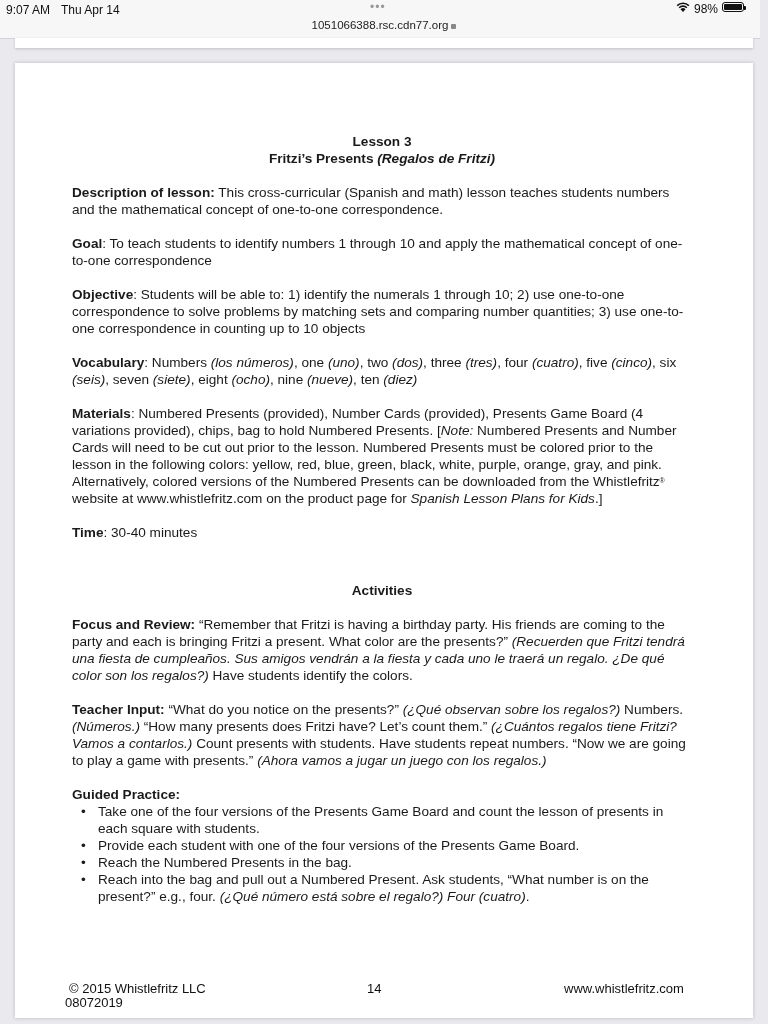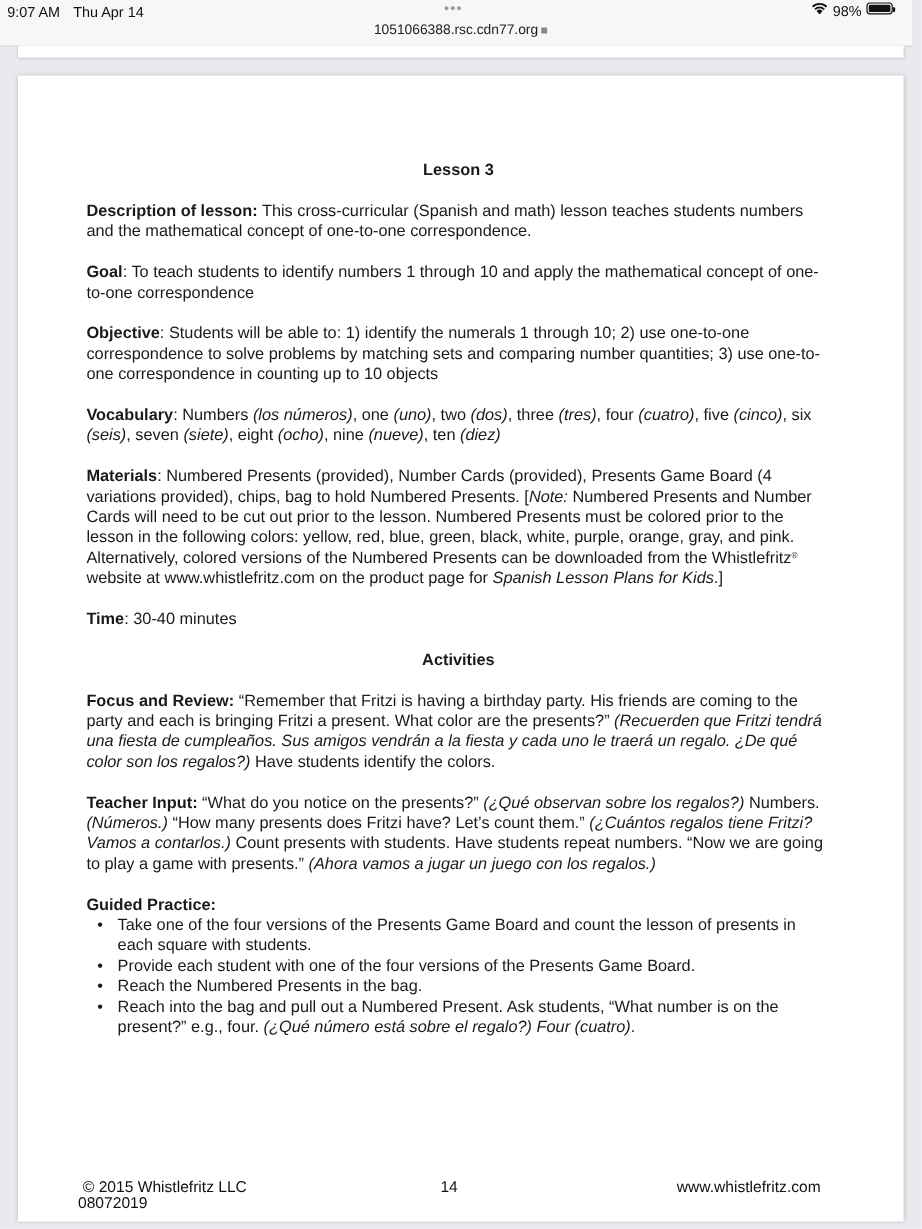--- a/index.html
+++ b/index.html
@@ -37,21 +37,21 @@
   .content {
     position: absolute; left: 57px; top: 70px; width: 620px;
     font-size: 13.6px; line-height: 17px;
   }
   .title { text-align: center; font-weight: bold; margin: 0; }
   .title i { font-style: italic; }
   p { margin: 0; }
   .sp { height: 17px; }
   .b { font-weight: bold; }
   i { font-style: italic; }
-  .center-head { text-align: center; font-weight: bold; }
+  .center-head { text-align: center; font-weight: bold; margin-top: 24px; }
   ul { margin: 0; padding: 0 0 0 26px; list-style: none; }
   li { position: relative; }
   li::before { content: "\2022"; position: absolute; left: -17px; }
   .footer { position: absolute; font-size: 13px; color: #111; }
   sup { font-size: 7px; vertical-align: top; position: relative; top: -1px; }
 </style>
 </head>
 <body>
 
 <div class="statusbar">
@@ -72,20 +72,21 @@
         <div class="fill" id="batfill" style="width: 98%;"></div>
       </div>
   </div>
 </div>
 
 <div class="prev-page"></div>
 
 <div class="page">
   <div class="content">
     <p class="title">Lesson 3</p>
+    <p class="title"><span>Fritzi’s Presents </span><i>(Regalos de Fritzi)</i></p>
     <div class="sp"></div>
 
     <p><span class="b">Description of lesson:</span><span> This cross-curricular (Spanish and math) lesson teaches students numbers and the mathematical concept of one-to-one correspondence.</span></p>
     <div class="sp"></div>
 
     <p><span class="b">Goal</span><span>: To teach students to identify numbers 1 through 10 and apply the mathematical concept of one-to-one correspondence</span></p>
     <div class="sp"></div>
 
     <p><span class="b">Objective</span><span>: Students will be able to: 1) identify the numerals 1 through 10; 2) use one-to-one correspondence to solve problems by matching sets and comparing number quantities; 3) use one-to-one correspondence in counting up to 10 objects</span></p>
     <div class="sp"></div>

